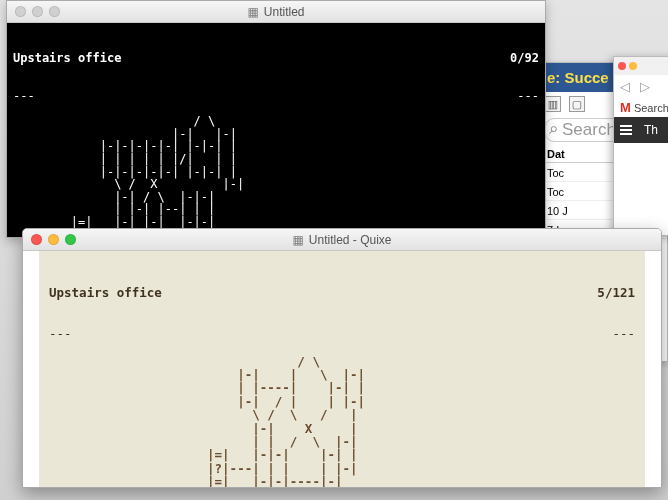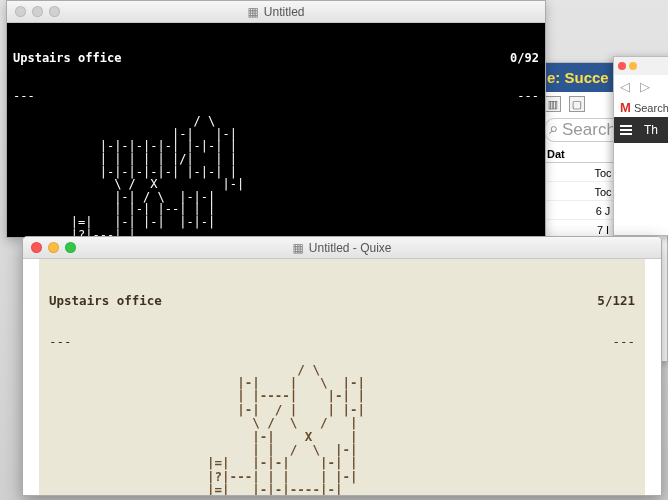--- a/index.html
+++ b/index.html
@@ -18,21 +18,21 @@
     position:absolute; top:62px; right:0; width:130px; height:300px;
     background:#fff; border:1px solid #bbb; box-shadow:0 2px 6px rgba(0,0,0,.2);
   }
   .bg-blue { background:#2c5792; color:#fde047; font-weight:bold; padding:6px 8px; font-size:15px; }
   .bg-tool { display:flex; align-items:center; gap:8px; padding:4px 6px; font-size:12px; }
   .bg-sq { width:16px; height:16px; border:1px solid #999; background:#f4f4f4; display:flex; align-items:center; justify-content:center; font-size:11px; color:#555;}
   .bg-search { font-size:17px; color:#999; border:1px solid #ccc; border-radius:9px; padding:1px 4px 1px 16px; position:relative; }
   .bg-search::before { content:"⌕"; position:absolute; left:3px; top:0; color:#888; }
   .bg-table { font-size:11px; }
   .bg-table th { text-align:left; background:#fff; border-bottom:1px solid #ccc; padding:2px 6px; font-weight:600;}
-  .bg-table td { padding:2px 6px; border-bottom:1px solid #eee; background:#fff;text-align:center; }
+  .bg-table td { padding:2px 6px; border-bottom:1px solid #eee; background:#fff; }
 
   
   .gm-win { position:absolute; top:56px; right:-10px; width:65px; height:180px; background:#fff; border:1px solid #bbb; box-shadow:-2px 2px 8px rgba(0,0,0,.3); }
   .gm-bar { background:#f1f1f1; height:18px; display:flex; align-items:center; padding:0 4px; gap:3px; }
   .gm-bar span { width:8px; height:8px; border-radius:50%; display:inline-block; }
   .gm-nav { display:flex; gap:10px; padding:4px 6px; color:#999; font-size:13px; }
   .gm-logo { font-size:11px; padding:2px 6px; color:#444; font-weight:500; }
   .gm-logo .m { color:#d93025; font-weight:bold; font-size:13px; }
   .gm-strip { background:#303030; padding:6px; display:flex; gap:12px; color:#fff; align-items:center; }
   .gm-ham { display:flex; flex-direction:column; gap:2px; }
@@ -57,21 +57,21 @@
     background:#000; height:calc(100% - 22px);
     color:#fff; font-family:"Menlo","Consolas",monospace; font-size:12px;
     padding:4px 6px; white-space:pre; overflow:hidden; line-height:1.05;
   }
   .term .status { display:flex; justify-content:space-between; font-weight:bold; }
   .term .status .right { text-align:left; }
   .term pre { font-family:inherit; }
 
   
   .win2 {
-    position:absolute; top:236px; left:22px; width:640px; height:260px;
+    position:absolute; top:228px; left:22px; width:640px; height:260px;
     background:#fff; border:1px solid #aaa;
     box-shadow:0 6px 18px rgba(0,0,0,.35);
     border-radius:5px 5px 0 0;
     overflow:hidden;
   }
   .win2 .spot span:nth-child(1){background:#fc5753;}
   .win2 .spot span:nth-child(2){background:#fdbc40;}
   .win2 .spot span:nth-child(3){background:#33c748;}
   .sepia {
     background:#ebe7d6; height:calc(100% - 22px);
@@ -107,21 +107,21 @@
         </tr>
       </thead>
     <tbody>
       <tr>
           <td>Toc</td>
         </tr>
       <tr>
           <td>Toc</td>
         </tr>
       <tr>
-          <td>6 J</td>
+          <td>10 J</td>
         </tr>
       <tr>
           <td>7 I</td>
         </tr>
     </tbody>
   </table>
 </div>
 
 <div class="gm-win">
   <div class="gm-bar">

